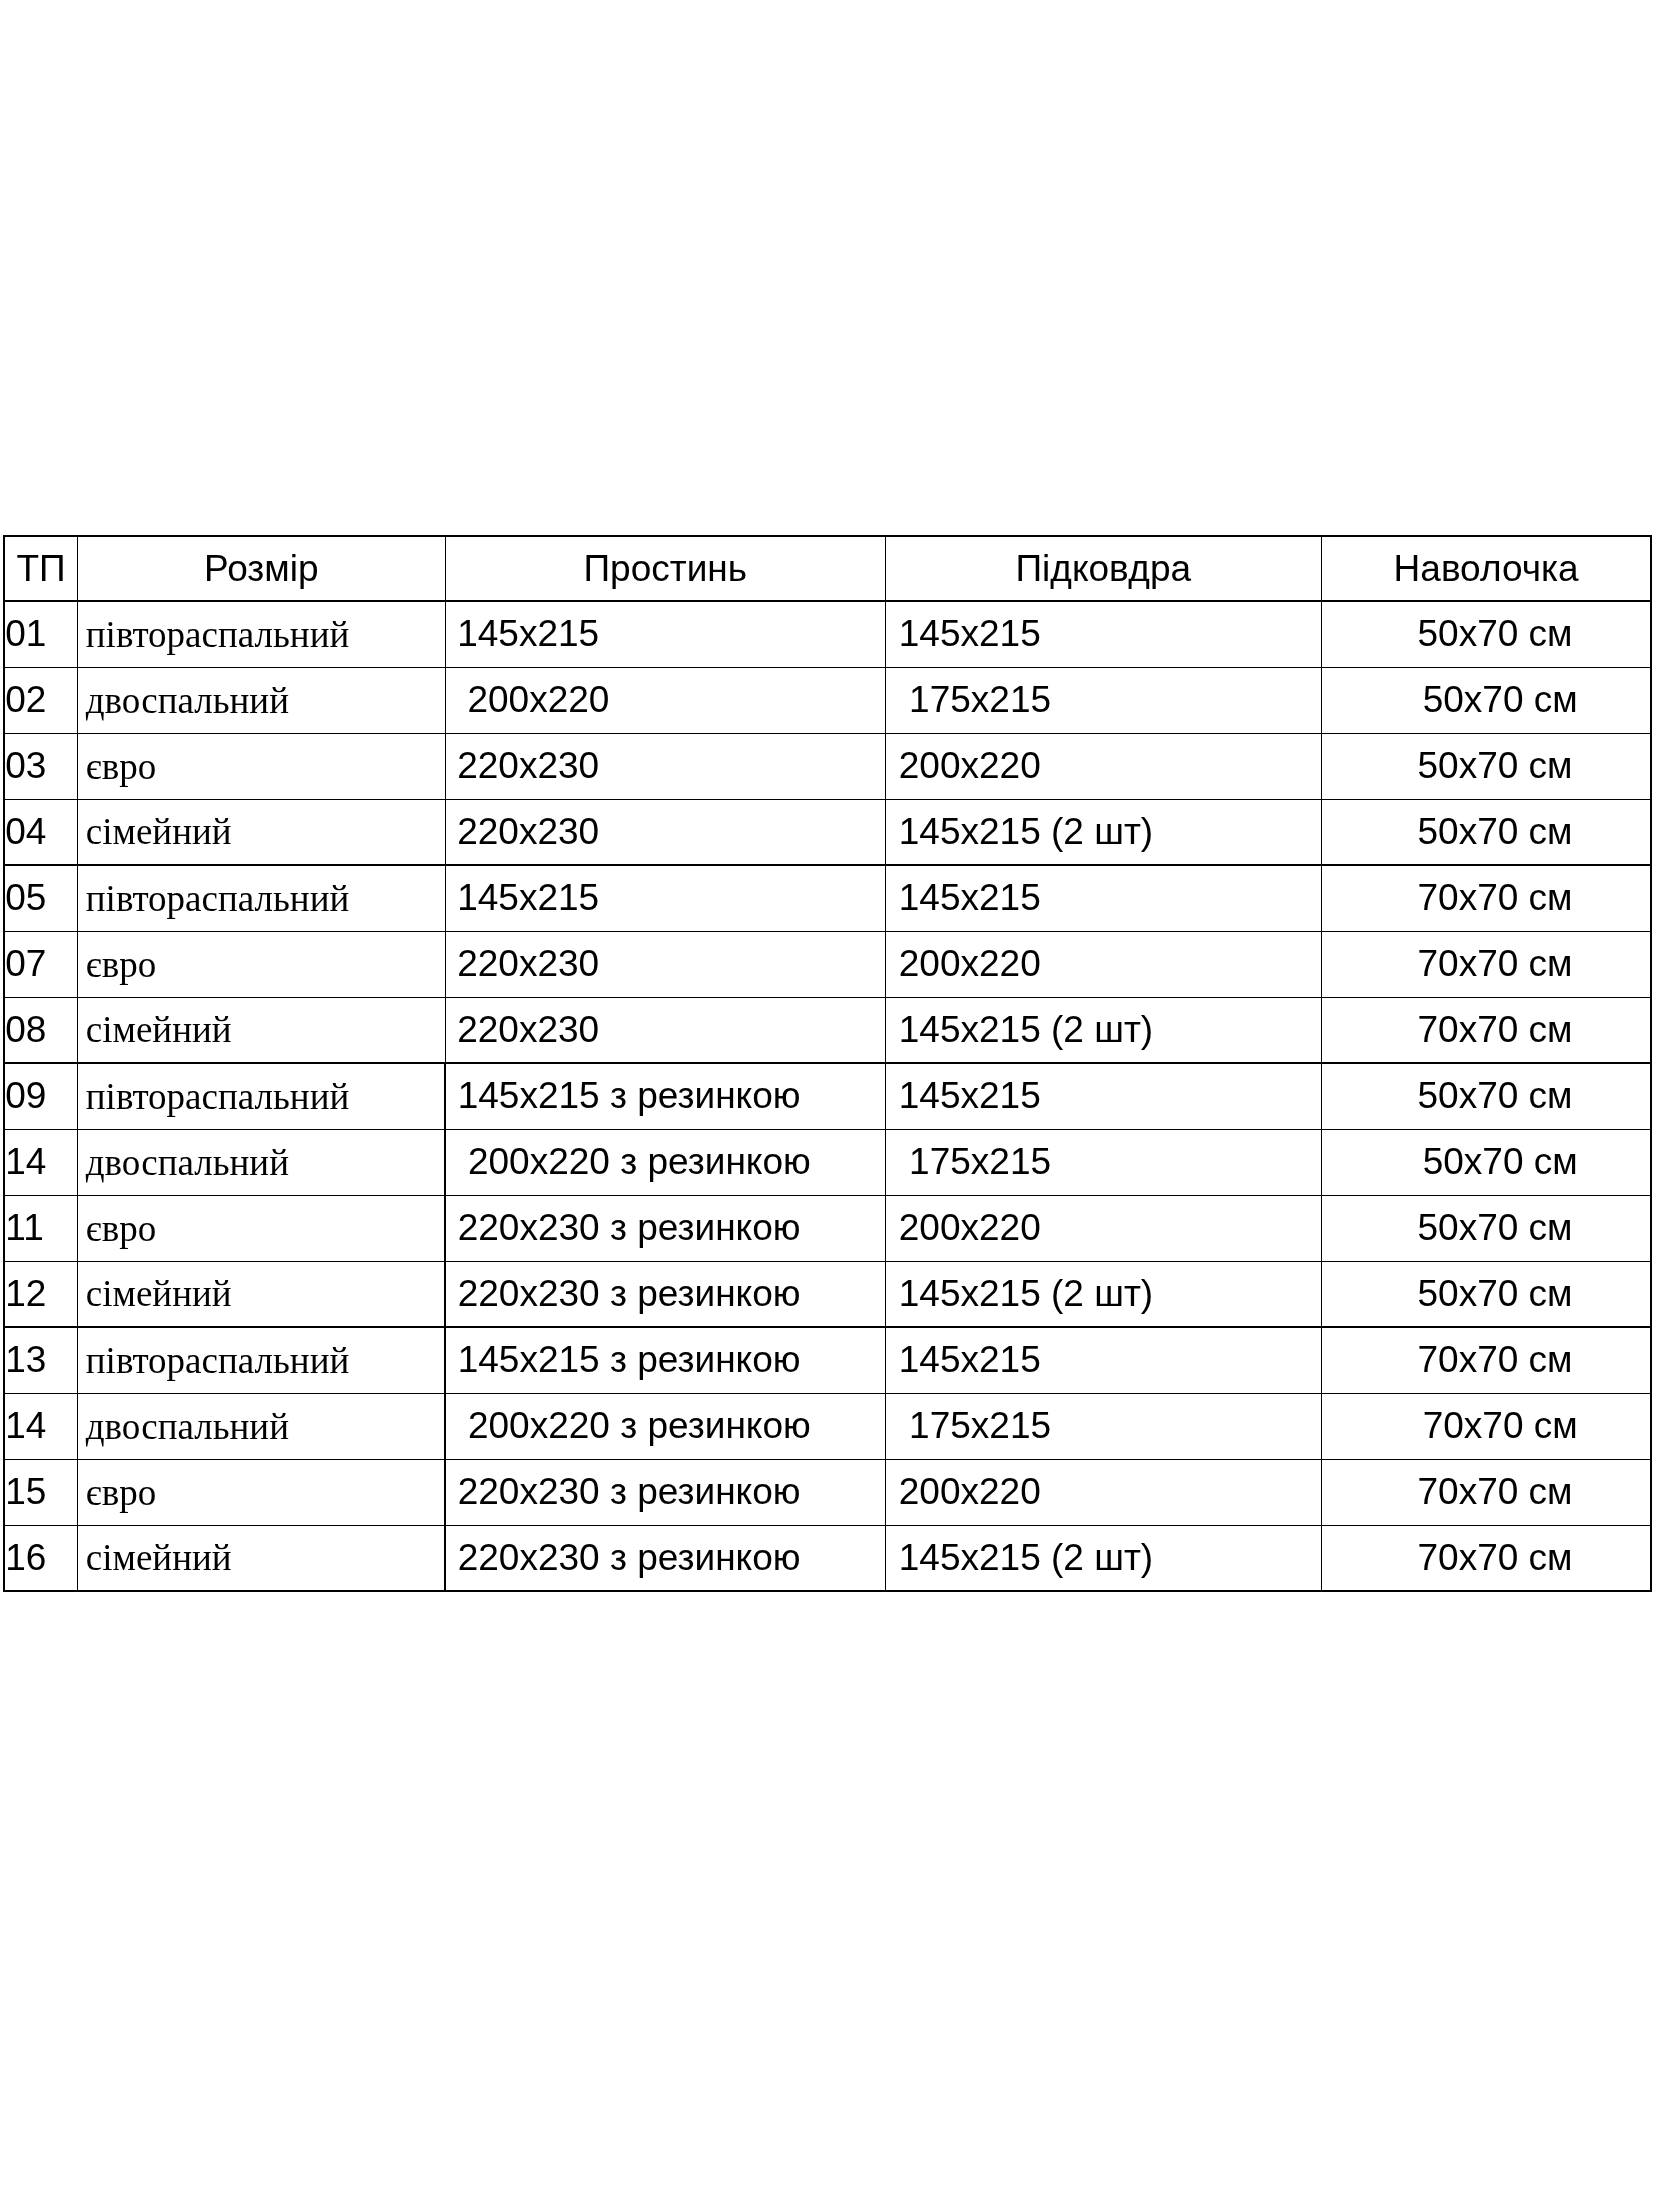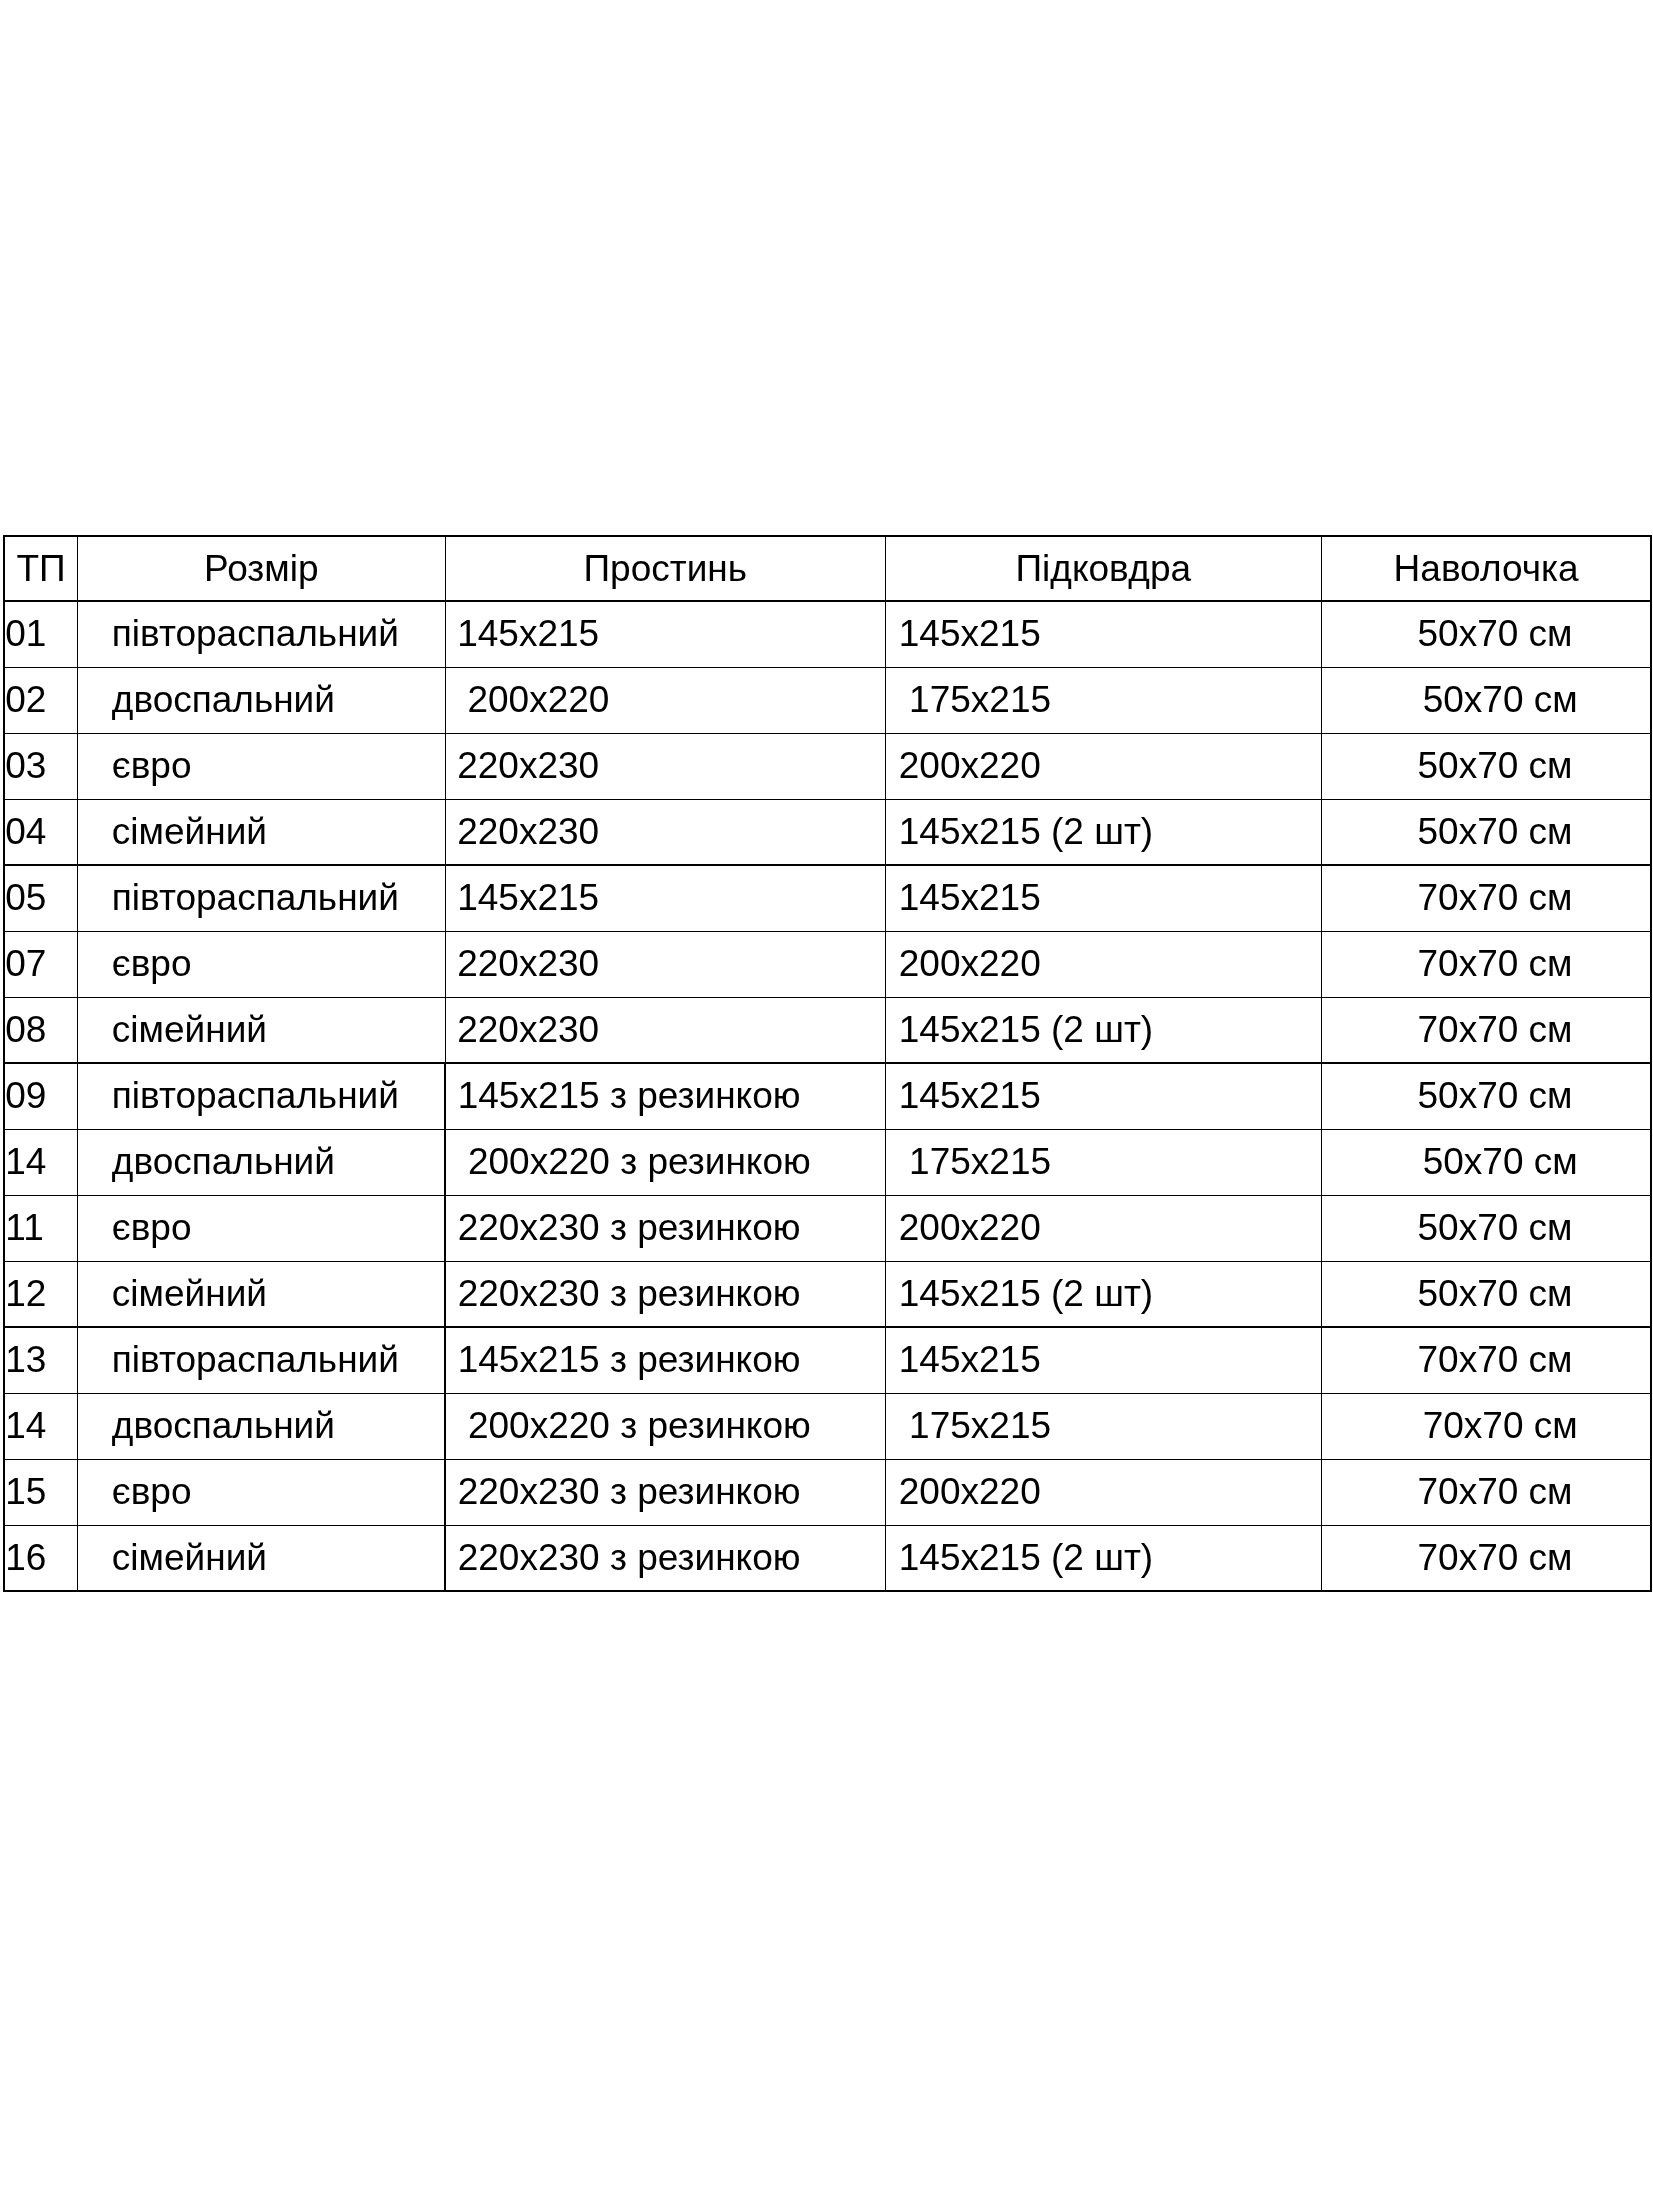--- a/index.html
+++ b/index.html
@@ -35,21 +35,21 @@
     overflow: hidden;
     padding: 0;
   }
   .size-table thead tr { height: 65px; }
   .size-table tbody tr { height: 66px; }
   .size-table thead th {
     text-align: center;
     border-bottom: 2.5px solid #000000;
   }
   .size-table td[data-field="tp"]     { text-align: left; }
-  .size-table td[data-field="size"]   { text-align: left; padding-left: 34px; }
+  .size-table td[data-field="size"]   { text-align: left; padding-left: 8px; font-family: Liberation Serif, serif; }
   .size-table td[data-field="sheet"]  { text-align: left; padding-left: 11.4px; }
   .size-table td[data-field="duvet"]  { text-align: left; padding-left: 13px; }
   .size-table td[data-field="pillow"] { text-align: center; padding-left: 18px; }
   .size-table tr.group-end td { border-bottom: 2.5px solid #000000; }
   .size-table td.thick-left { border-left: 2.5px solid #000000; }
 </style>
 </head>
 <body>
 
 <div id="page">

